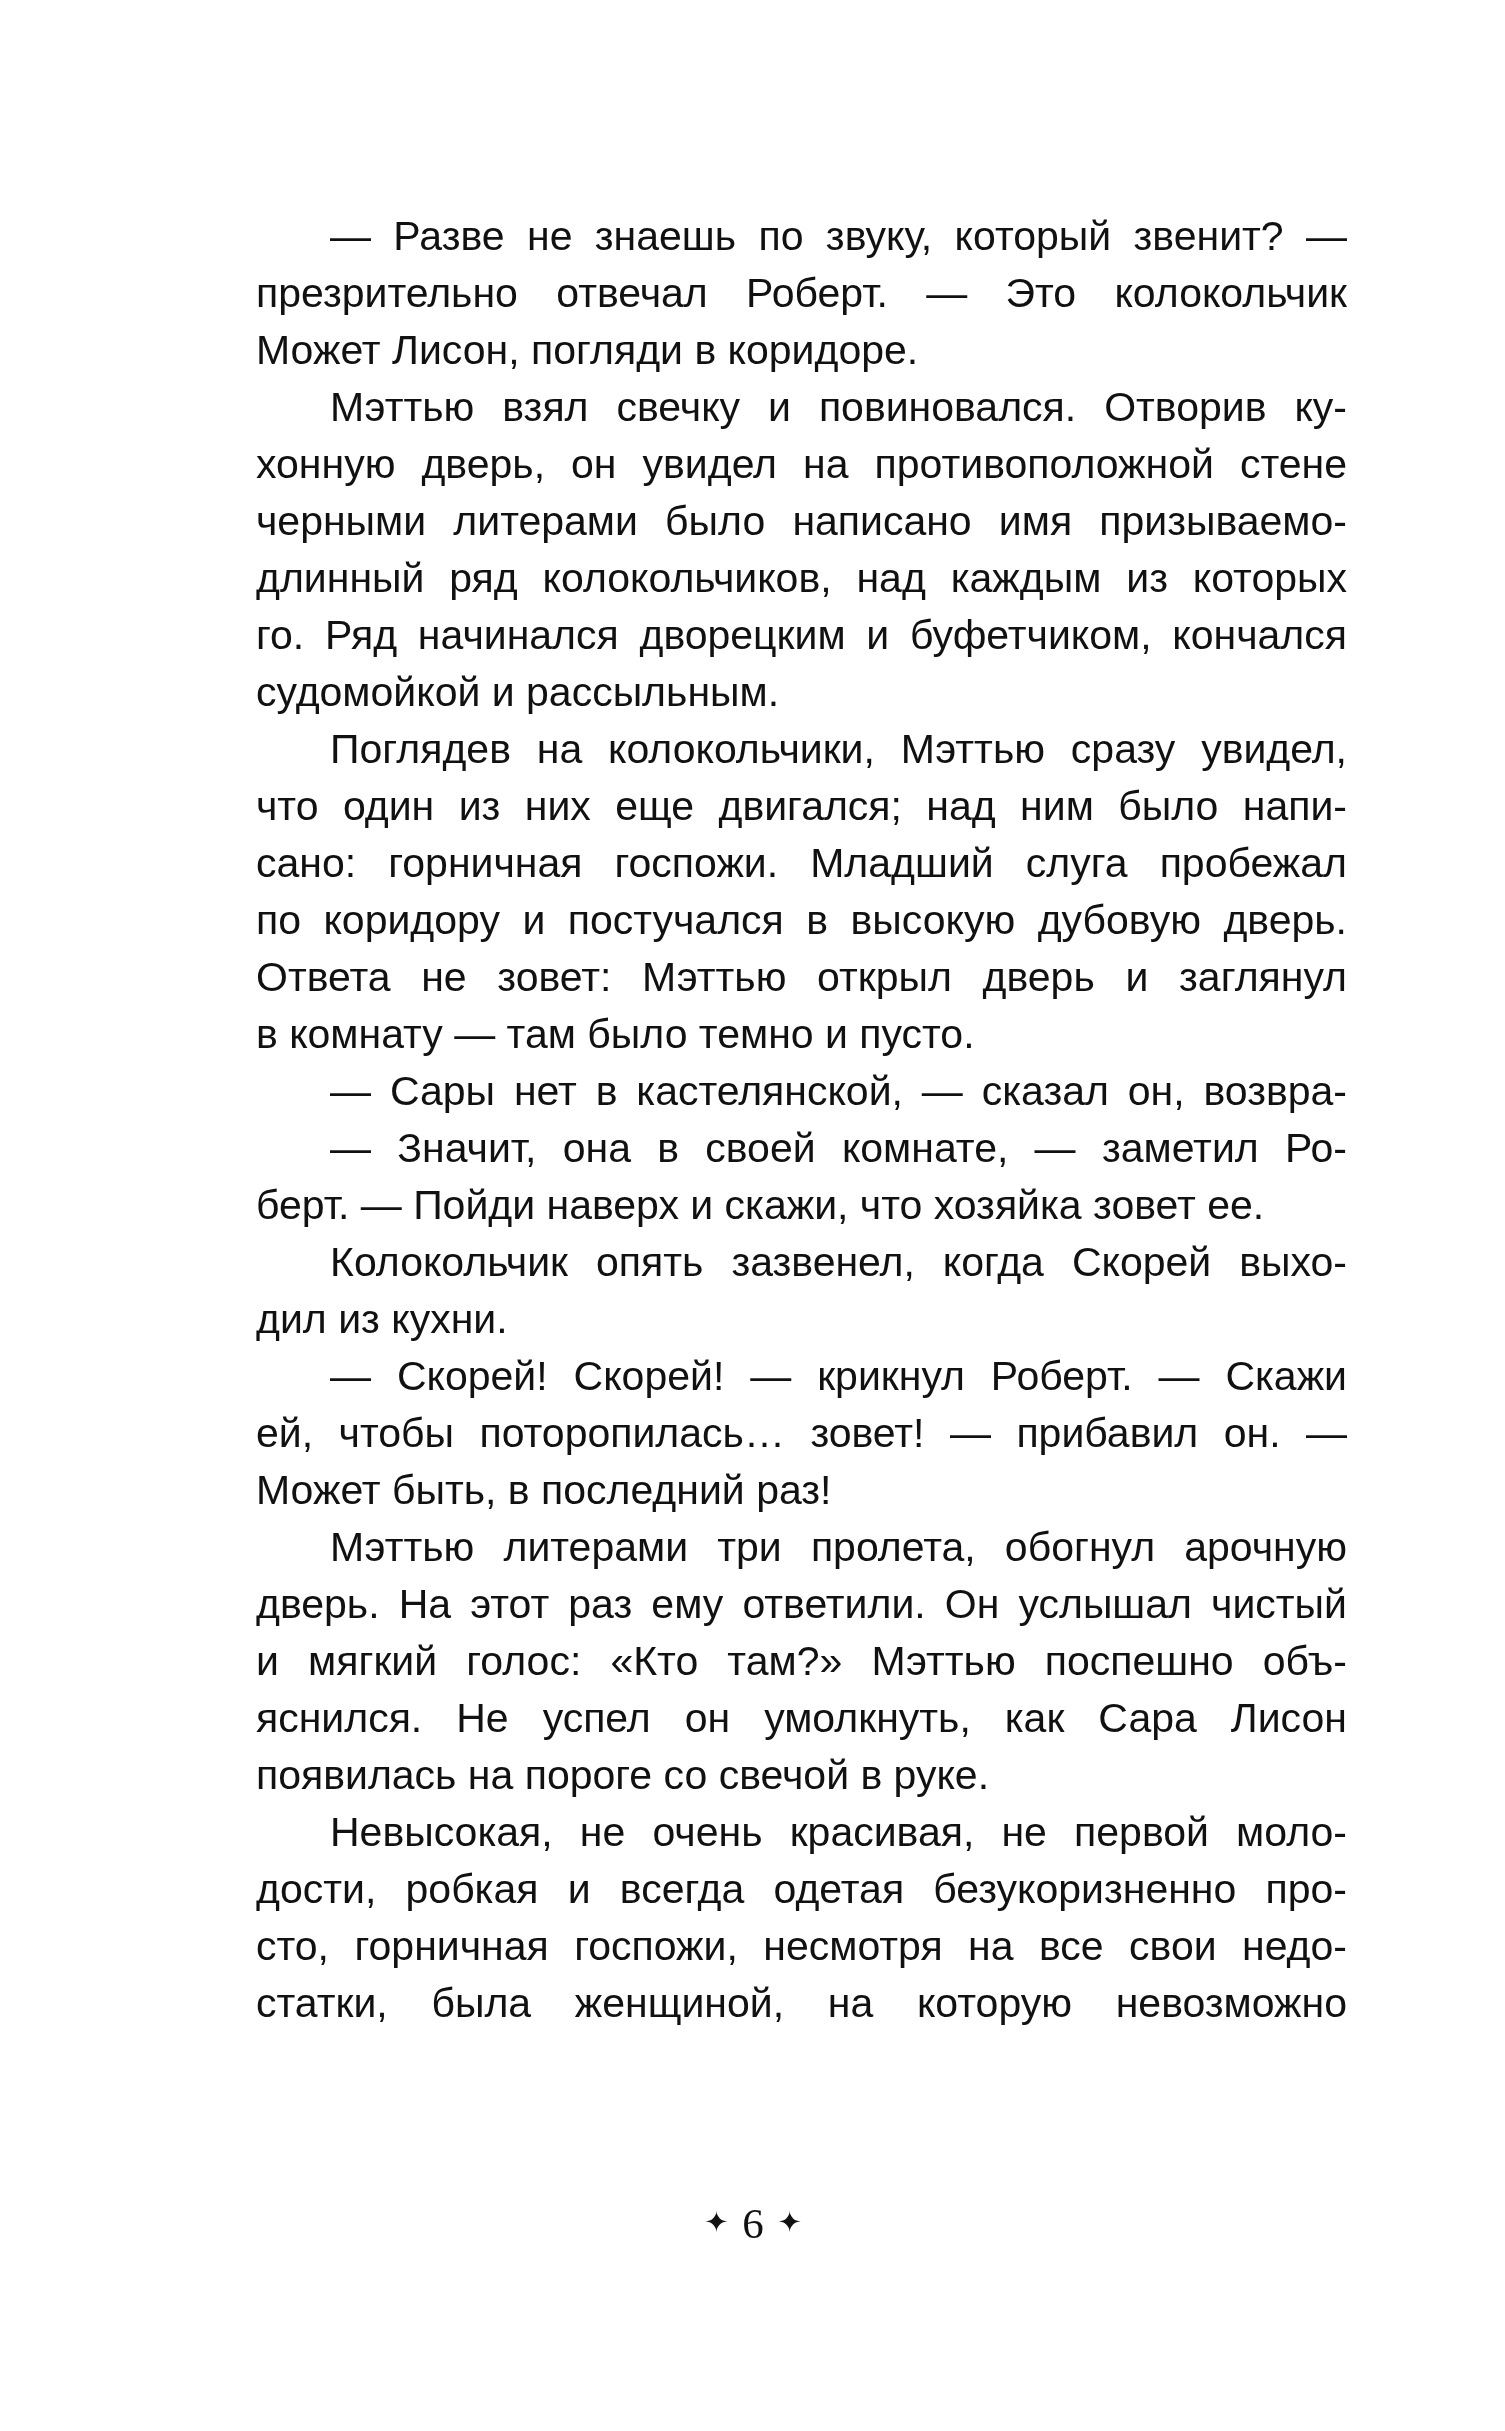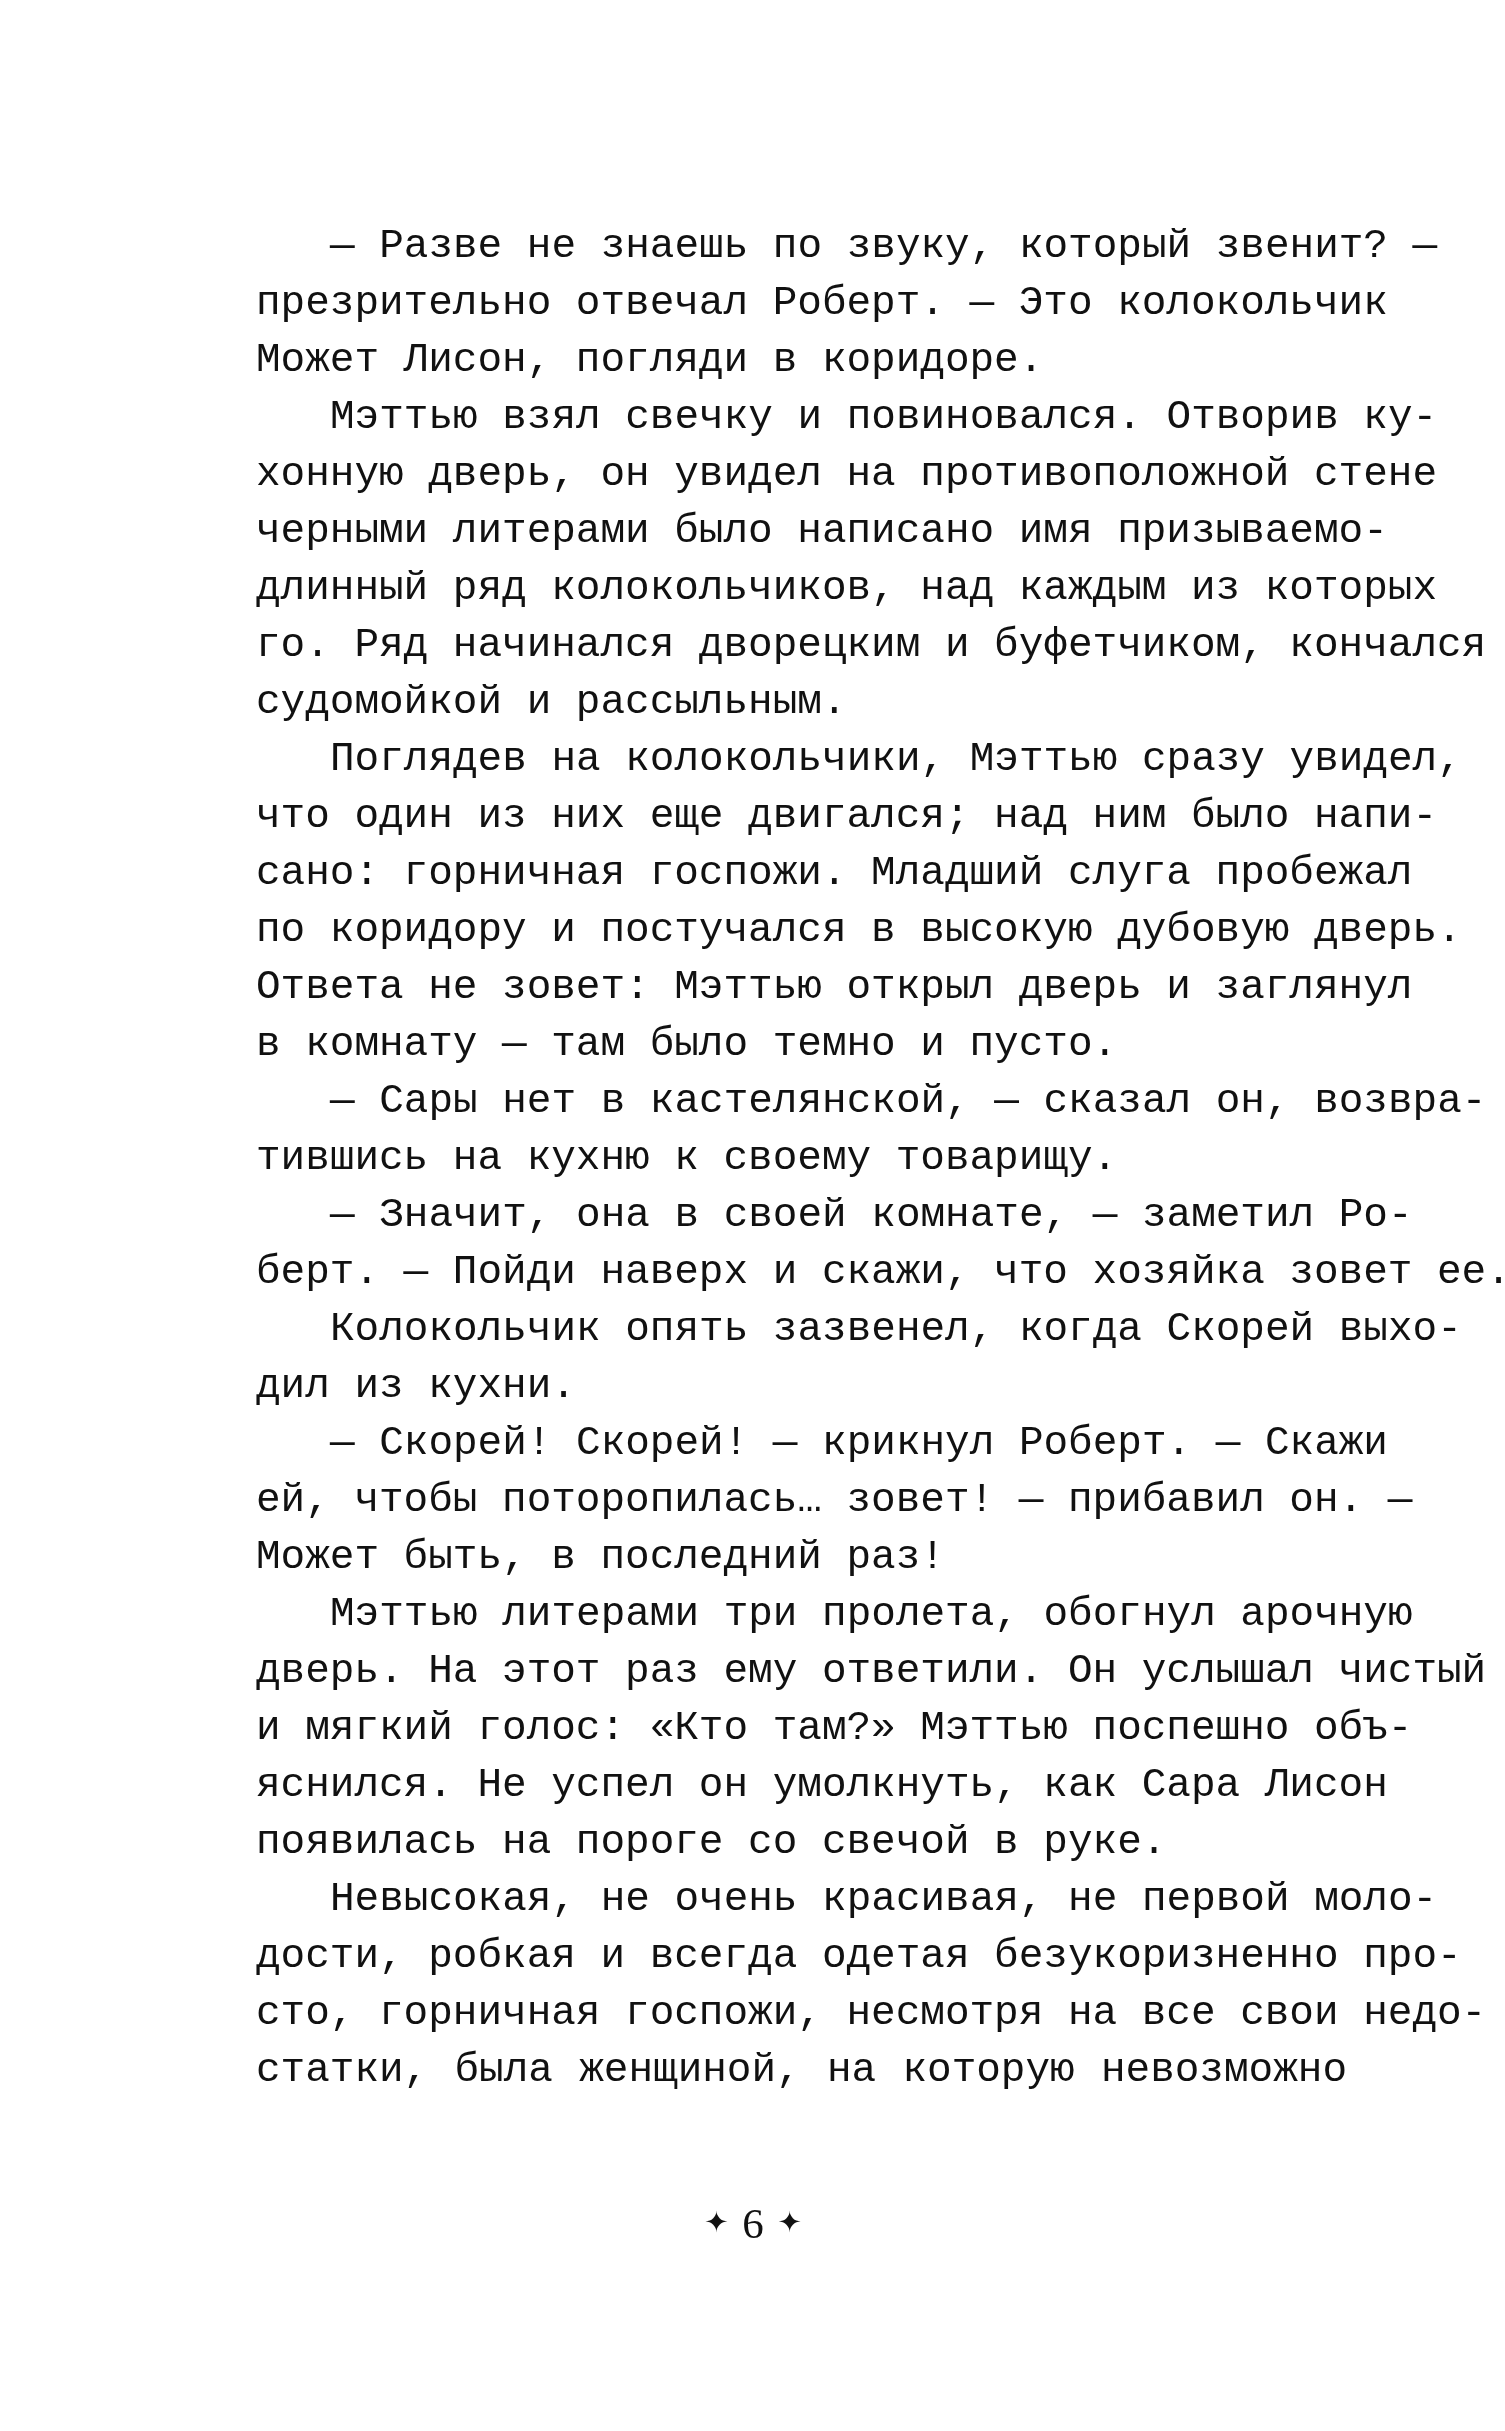--- a/index.html
+++ b/index.html
@@ -1,19 +1,19 @@
 <!DOCTYPE html>
 <html><head>
 <meta charset="utf-8">
 <style>
   html, body { margin: 0; padding: 0; background: #ffffff; }
   body { width: 1506px; height: 2432px; position: relative; overflow: hidden; }
   .page {
-    position: absolute; left: 256px; top: 218px; width: 1091px;
-    font-family: Liberation Mono, monospace;
+    position: absolute; left: 256px; top: 208px; width: 1091px;
+    font-family: Liberation Sans, sans-serif;
     font-size: 41px; line-height: 57px; color: #111111;
   }
   .line { display: block; white-space: nowrap; text-align: justify; text-align-last: justify; height: 57px; }
   .line.last { text-align-last: left; }
   .line.indent { padding-left: 74px; }
   .folio {
     position: absolute; left: 0; width: 1506px; top: 2199px; text-align: center;
     font-family: "Liberation Serif", "DejaVu Serif", serif; font-size: 43px; color: #111111;
   }
   .folio .orn { font-size: 29px; vertical-align: 5.9px; margin: 0 13.7px; }
@@ -31,21 +31,20 @@
     <span class="line">длинный ряд колокольчиков, над каждым из которых</span>
     <span class="line">го. Ряд начинался дворецким и буфетчиком, кончался</span>
     <span class="line last">судомойкой и рассыльным.</span>
     <span class="line indent">Поглядев на колокольчики, Мэттью сразу увидел,</span>
     <span class="line">что один из них еще двигался; над ним было напи-</span>
     <span class="line">сано: горничная госпожи. Младший слуга пробежал</span>
     <span class="line">по коридору и постучался в высокую дубовую дверь.</span>
     <span class="line">Ответа не зовет: Мэттью открыл дверь и заглянул</span>
     <span class="line last">в комнату — там было темно и пусто.</span>
     <span class="line indent">— Сары нет в кастелянской, — сказал он, возвра-</span>
-    <span class="line last">тившись на кухню к своему товарищу.</span>
     <span class="line indent">— Значит, она в своей комнате, — заметил Ро-</span>
     <span class="line last">берт. — Пойди наверх и скажи, что хозяйка зовет ее.</span>
     <span class="line indent">Колокольчик опять зазвенел, когда Скорей выхо-</span>
     <span class="line last">дил из кухни.</span>
     <span class="line indent">— Скорей! Скорей! — крикнул Роберт. — Скажи</span>
     <span class="line">ей, чтобы поторопилась… зовет! — прибавил он. —</span>
     <span class="line last">Может быть, в последний раз!</span>
     <span class="line indent">Мэттью литерами три пролета, обогнул арочную</span>
     <span class="line">дверь. На этот раз ему ответили. Он услышал чистый</span>
     <span class="line">и мягкий голос: «Кто там?» Мэттью поспешно объ-</span>

